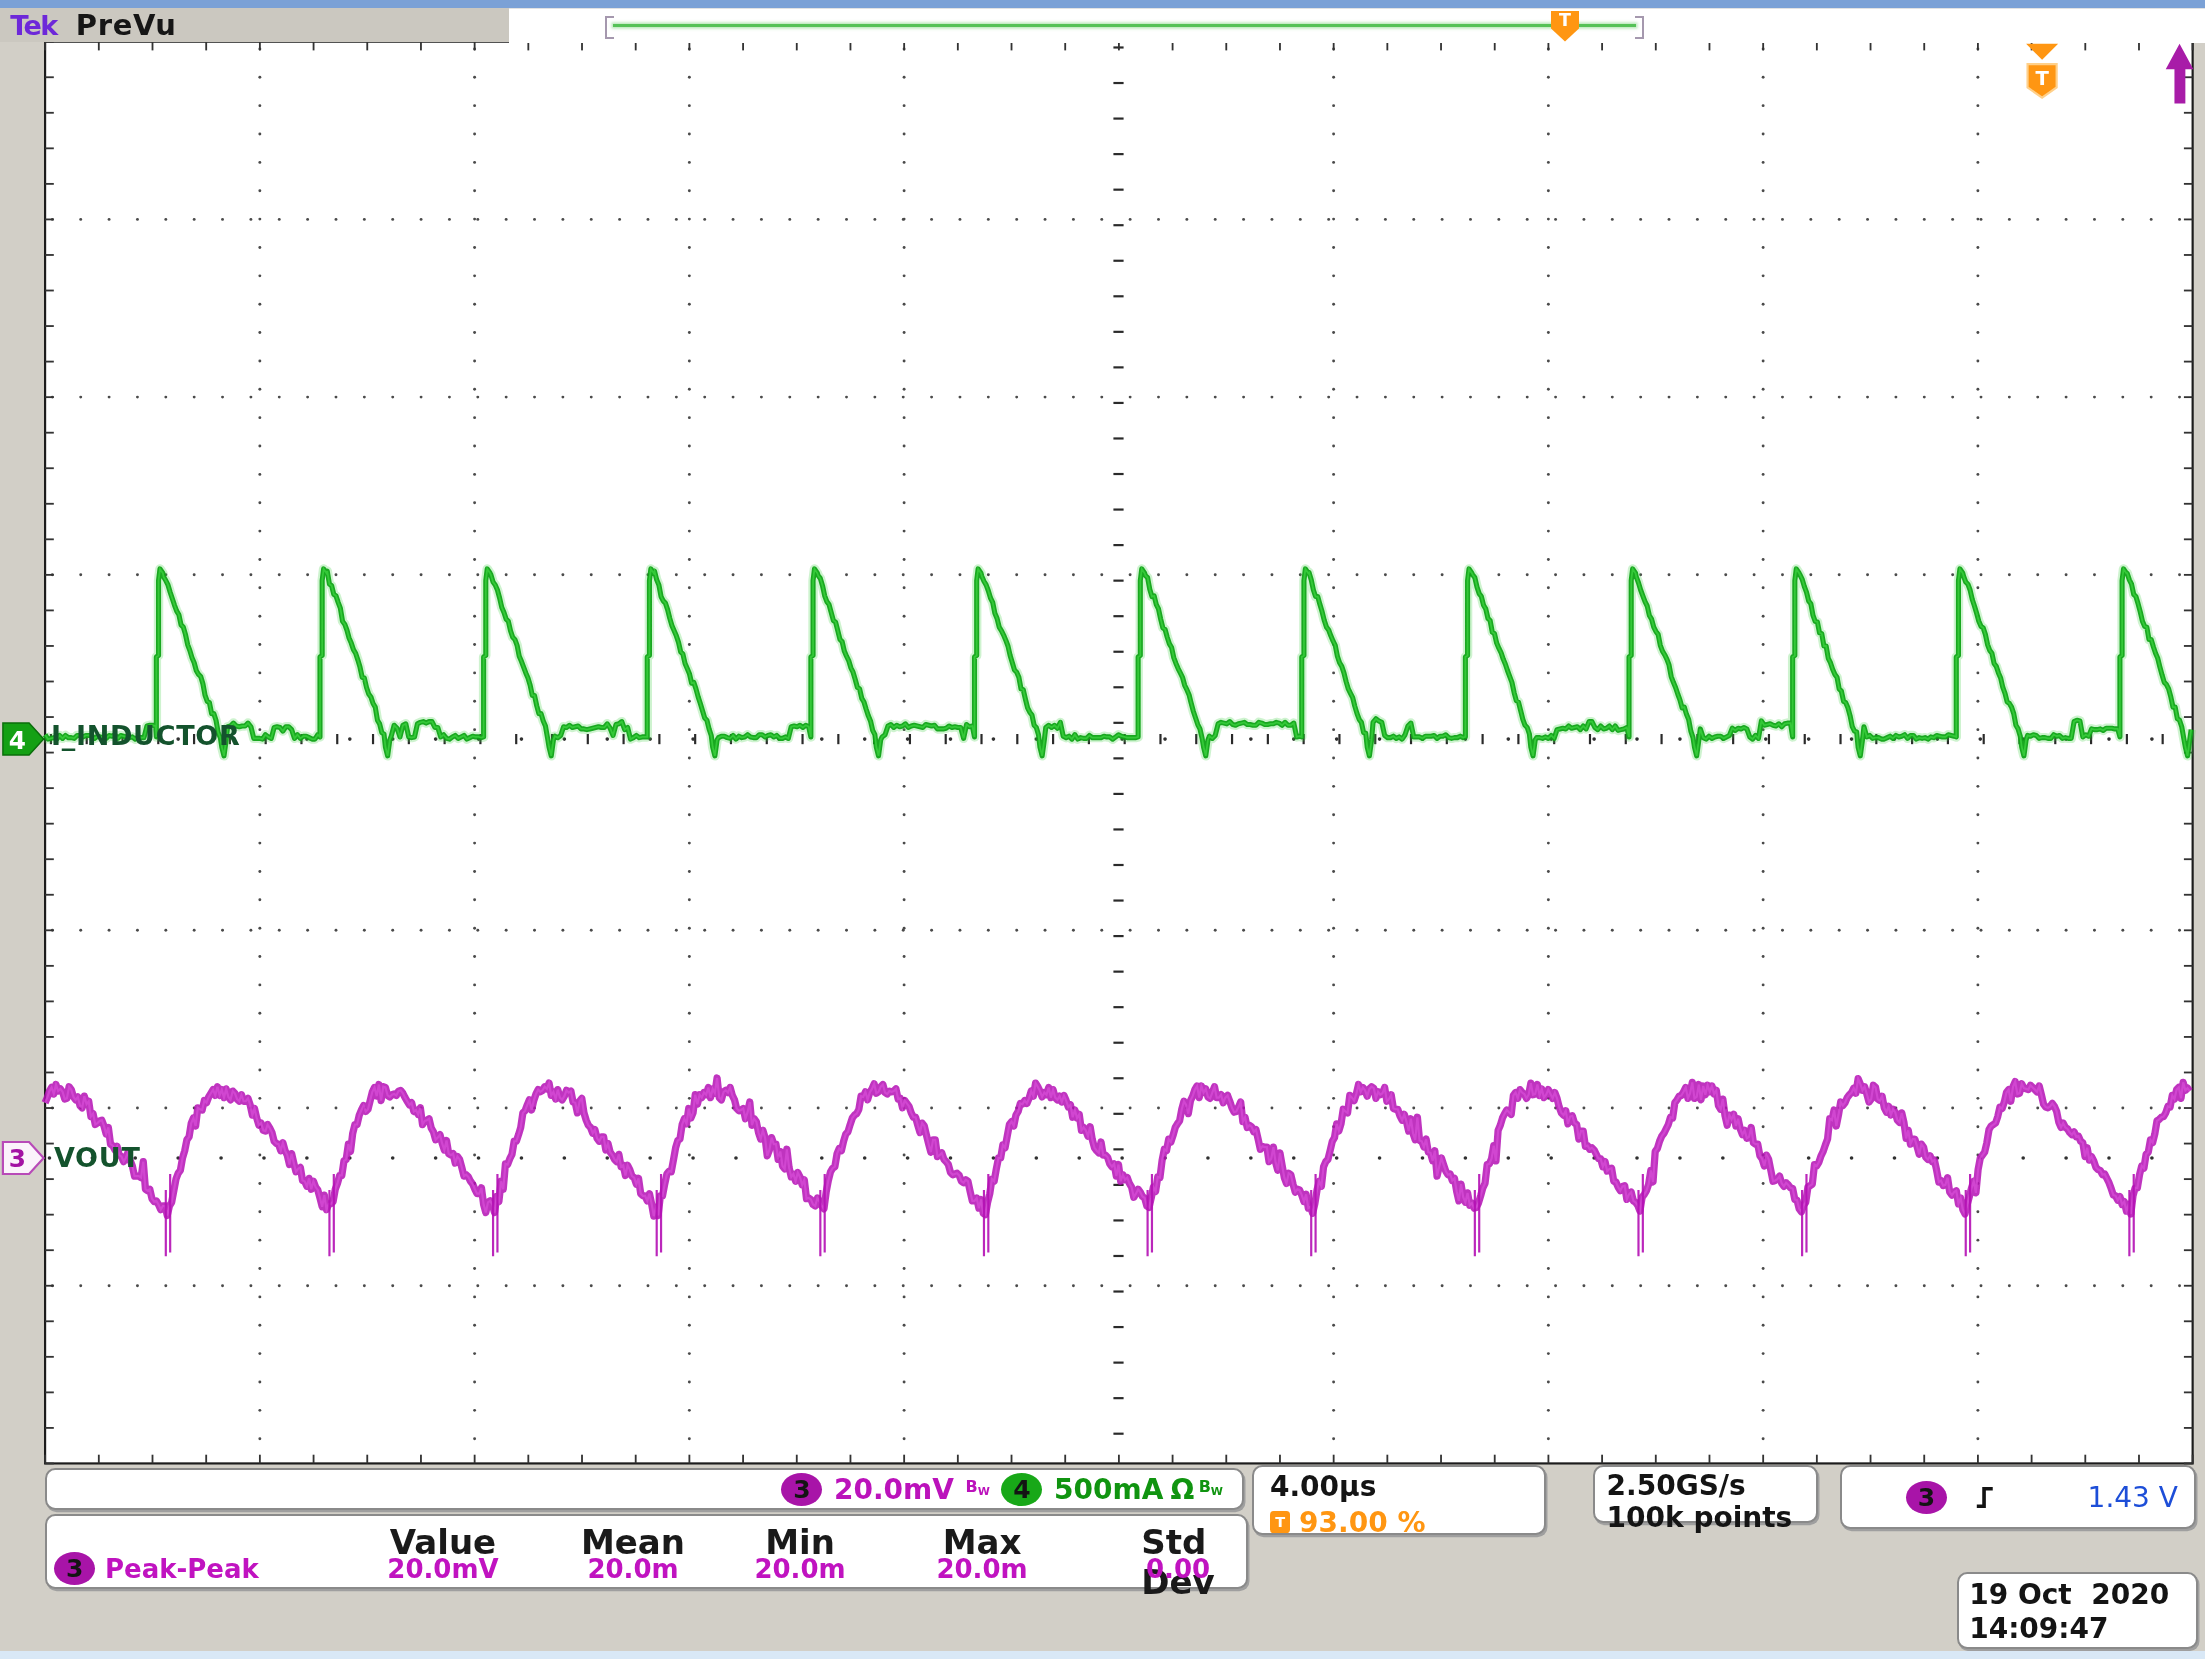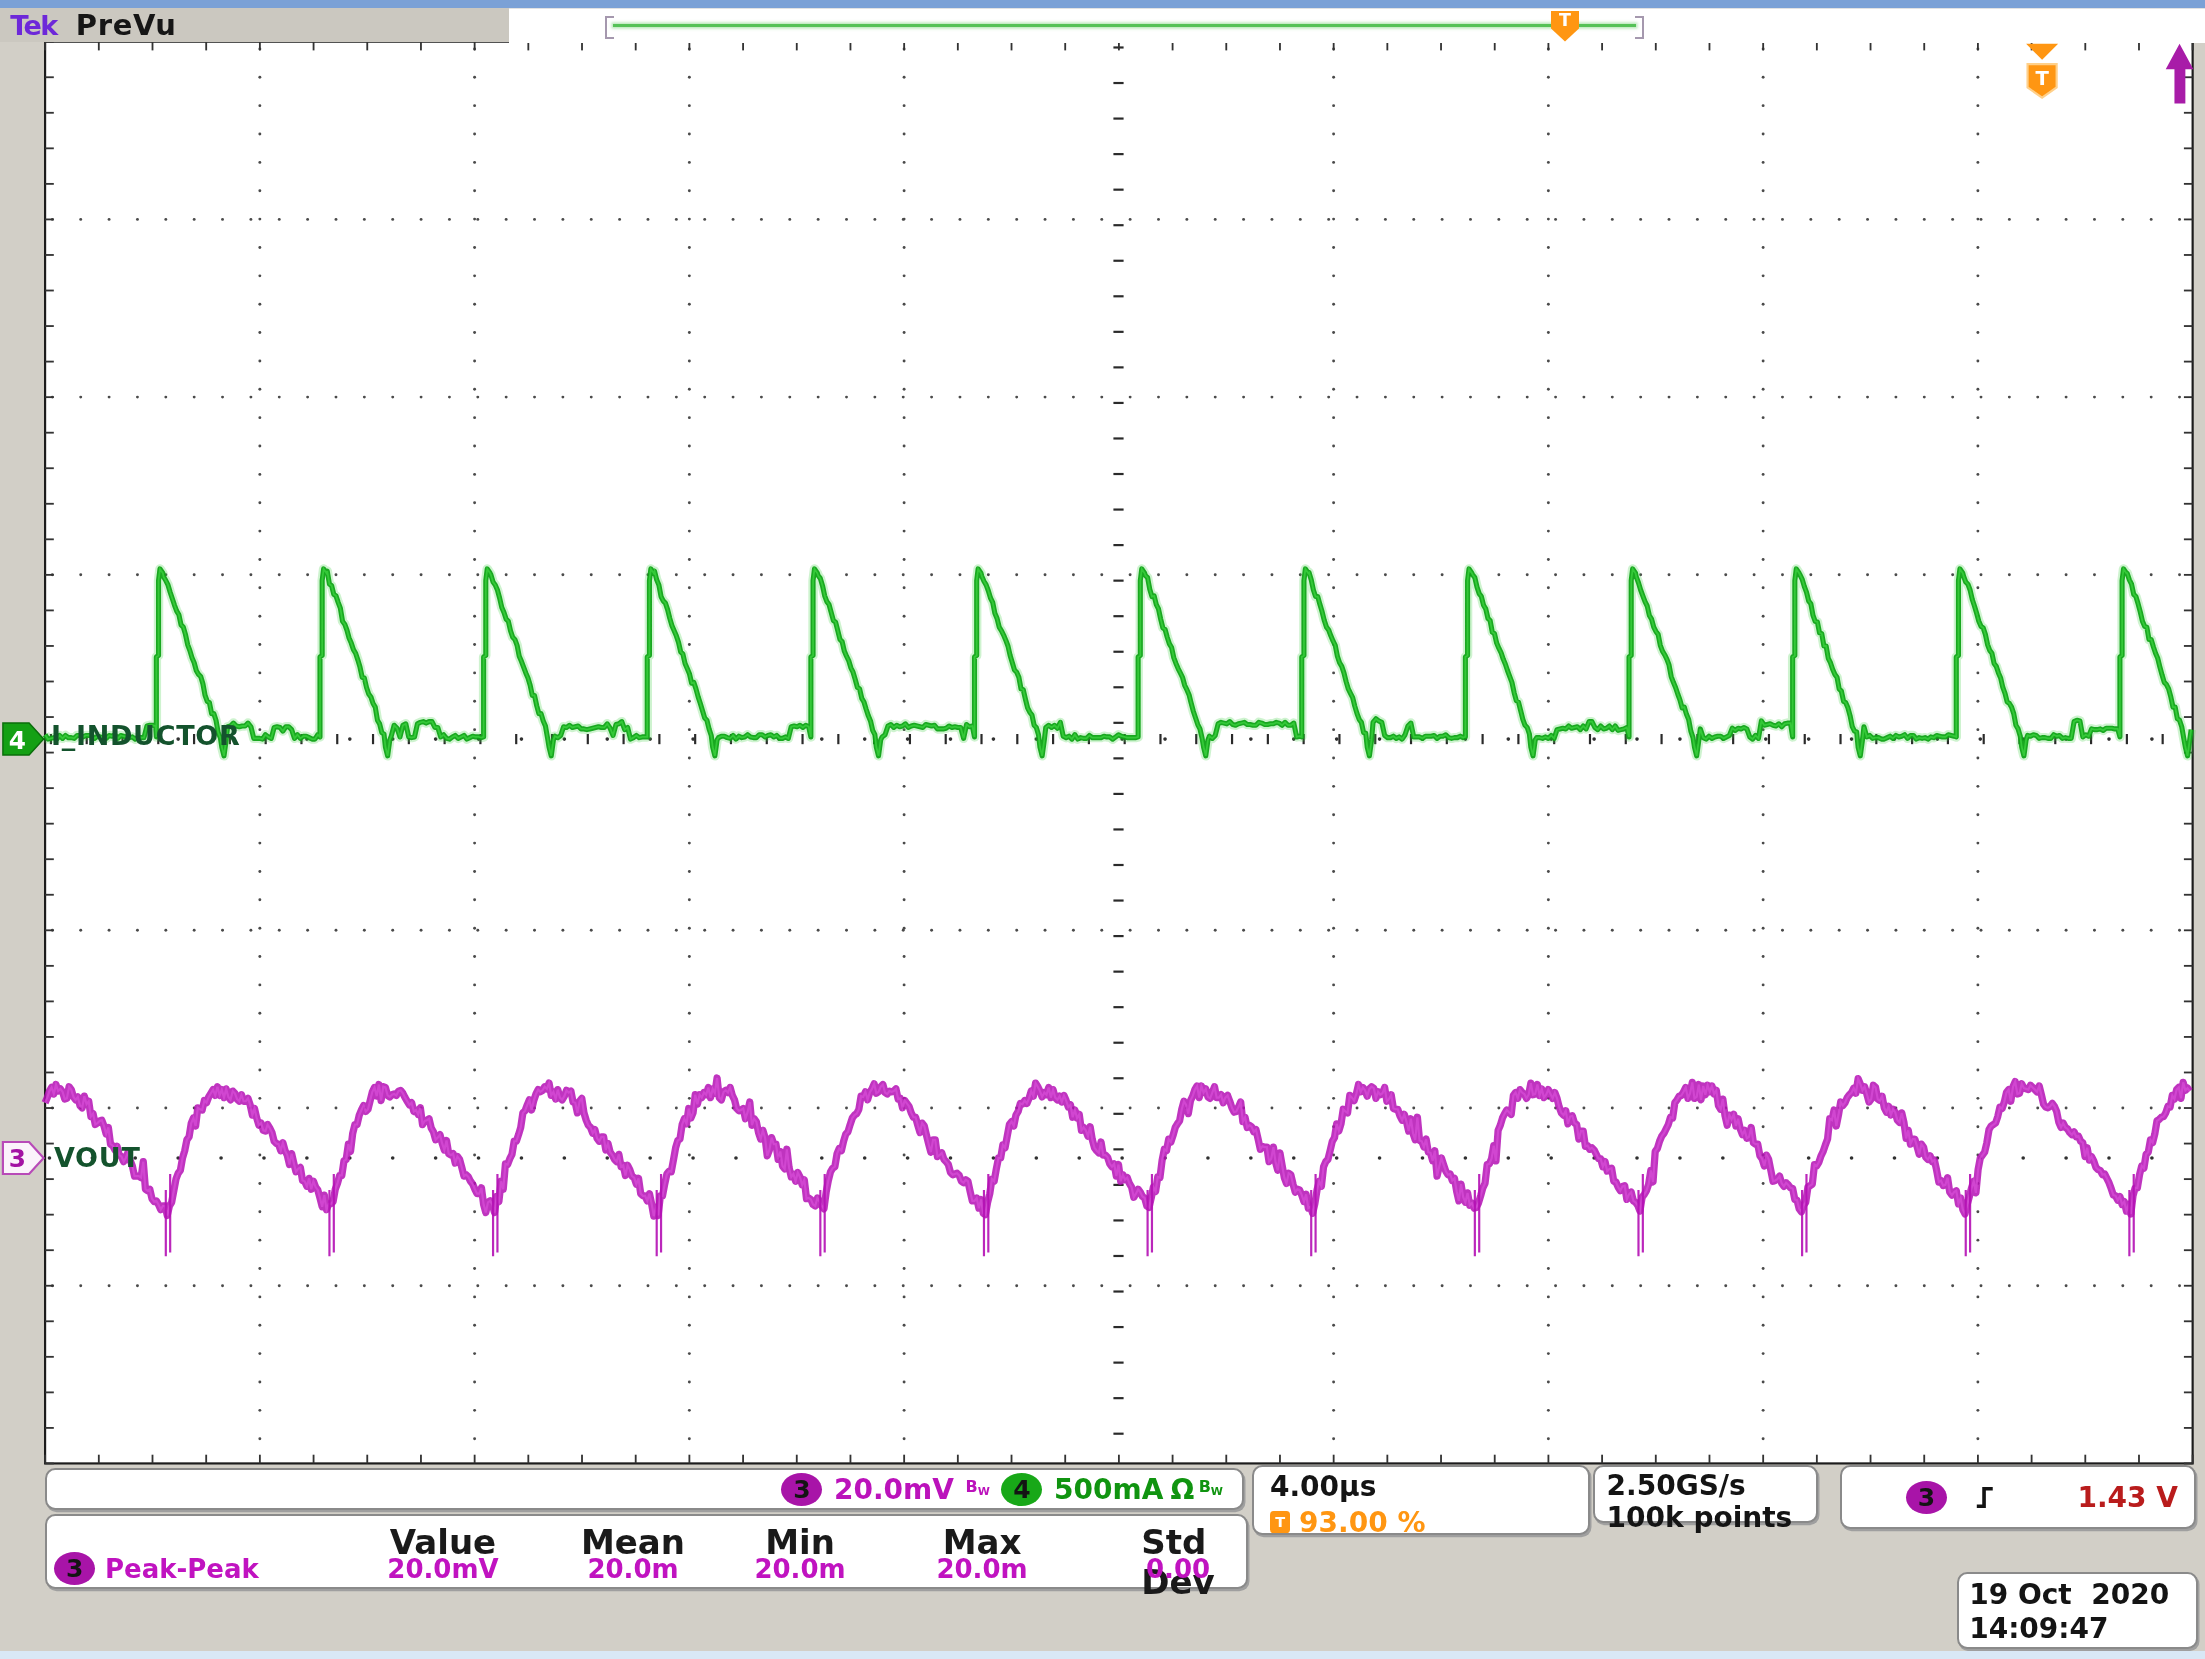--- a/index.html
+++ b/index.html
@@ -29,41 +29,41 @@
   
   .wave-label{z-index:2;font-weight:bold;color:#14532d;}
   #label-ch4{left:51px;top:720px;font-size:27px;letter-spacing:0.7px;}
   #label-ch3{left:54px;top:1142px;font-size:27px;letter-spacing:0.7px;}
   
   .robox{background:#ffffff;border:2.2px solid #8a8a8a;border-radius:10.2px;z-index:3;
     box-shadow:1.5px 2.2px 0 #9f9f9f;}
   #scale-box{left:45px;top:1468px;width:1199px;height:42px;display:flex;align-items:center;
     justify-content:flex-end;gap:11.6px;padding-right:19px;box-sizing:border-box;}
   #meas-box{left:45px;top:1514px;width:1199px;height:71px;}
-  #horiz-box{left:1252px;top:1465px;width:338px;height:70px;padding:2.9px 0 0 16px;box-sizing:border-box;}
+  #horiz-box{left:1252px;top:1465px;width:294px;height:70px;padding:2.9px 0 0 16px;box-sizing:border-box;}
   #acq-box{left:1593px;top:1465px;width:225px;height:58px;padding:2.9px 0 0 11.6px;box-sizing:border-box;}
   #trig-box{left:1840px;top:1465px;width:356px;height:64px;display:flex;align-items:center;
     padding:0 16px 0 64px;box-sizing:border-box;gap:26px;}
   #date-box{left:1957px;top:1572px;width:241px;height:77px;padding:4.4px 0 0 10.2px;box-sizing:border-box;}
   .badge{display:inline-flex;align-items:center;justify-content:center;
     width:41px;height:33px;border-radius:50%;font-weight:bold;font-size:25px;color:#141414;flex:0 0 auto;}
   .badge-ch3{background:#a814a8;}
   .badge-ch4{background:#18a818;}
   .ro-val{font-weight:bold;font-size:28px;}
   .ch3-text{color:#bb12bb;}
   .ch4-text{color:#109410;}
   .bw{font-weight:bold;font-size:16px;line-height:16px;}
   .bw .sub{font-size:11px;vertical-align:-2.9px;}
   #tb-scale{font-weight:bold;font-size:28px;color:#141414;}
   #tb-trigline{display:flex;align-items:center;gap:8.7px;margin-top:2.9px;}
   #tb-ticon{width:20.4px;height:22px;background:#ff9612;border-radius:3.6px;
     display:flex;align-items:center;justify-content:center;color:#fff;font-weight:bold;font-size:14.5px;}
   #tb-pct{font-weight:bold;font-size:28px;color:#ff9612;}
   .acq-line{font-weight:bold;font-size:28px;color:#141414;line-height:32px;}
-  #trig-level{font-weight:bold;font-size:28px;color:#b91c1c;margin-left:auto;}
+  #trig-level{font-weight:normal;font-size:28px;color:#1d4ed8;margin-left:auto;}
   .date-line{font-weight:bold;font-size:28px;color:#141414;line-height:34px;white-space:pre;}
   
   .mhead{position:absolute;top:5.8px;transform:translateX(-50%);font-weight:bold;font-size:34px;color:#1a1a1a;}
   .mval{position:absolute;top:38px;transform:translateX(-50%);font-weight:bold;font-size:26px;color:#c013c0;}
   #meas-badge{position:absolute;left:7.3px;top:36px;}
   #meas-name{position:absolute;left:58px;top:38px;font-weight:bold;font-size:26px;color:#c013c0;}
   #bottom-blue{left:0;top:1651px;width:2205px;height:8.7px;background:#d9e8f6;z-index:4;}
   svg text{font-family:"DejaVu Sans","Liberation Sans",sans-serif;}
 </style>
 </head>

